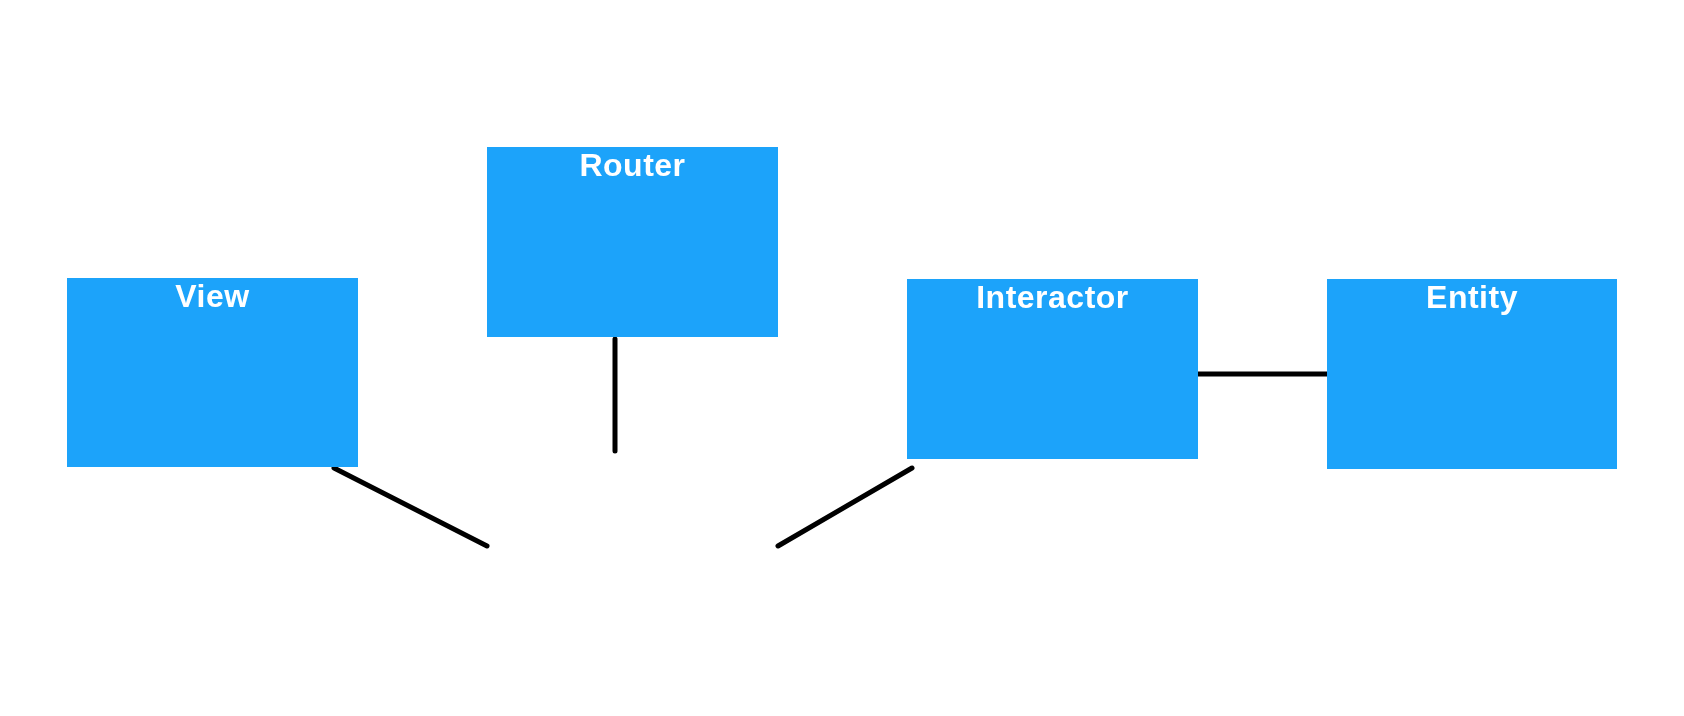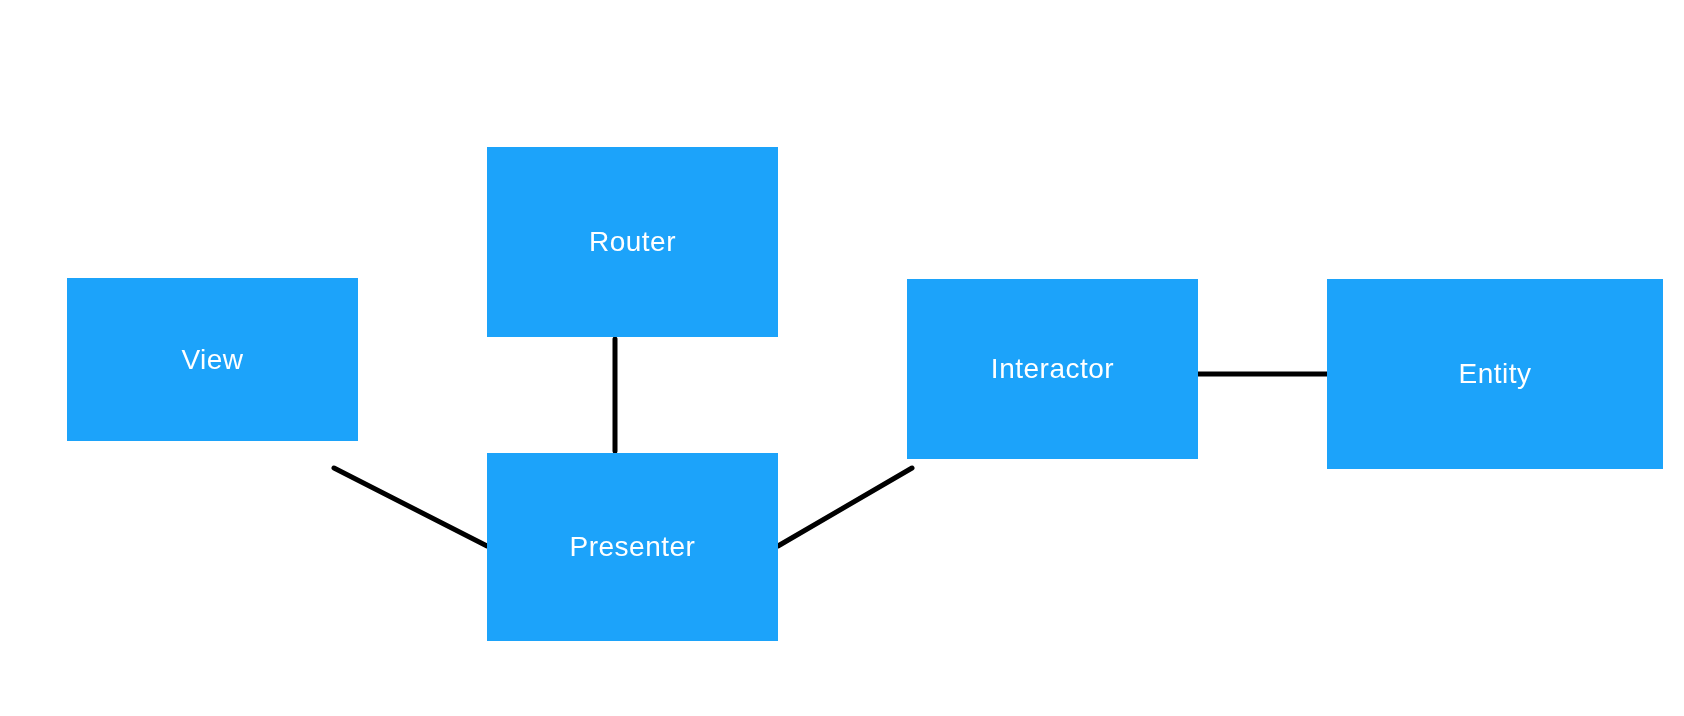--- a/index.html
+++ b/index.html
@@ -28,32 +28,31 @@
   .edges line {
     stroke: var(--connector, #000000);
     stroke-width: 5;
     stroke-linecap: round;
   }
   .node {
     position: absolute;
     background: var(--node-fill, #1ca3fa);
     color: var(--node-text, #ffffff);
     display: flex;
-    align-items: center;
     justify-content: center;
-    font-size: 28px;
-    font-weight: normal;
+    font-size: 32px;
+    font-weight: bold;
     letter-spacing: 0.5px;
     user-select: none;
   }
-  .node-view       { left: 67px;   top: 278px; width: 291px; height: 163px; }
+  .node-view       { left: 67px;   top: 278px; width: 291px; height: 189px; }
   .node-router     { left: 487px;  top: 147px; width: 291px; height: 190px; }
   .node-presenter  { left: 487px;  top: 453px; width: 291px; height: 188px; }
   .node-interactor { left: 907px;  top: 279px; width: 291px; height: 180px; }
-  .node-entity     { left: 1327px; top: 279px; width: 336px; height: 190px; }
+  .node-entity     { left: 1327px; top: 279px; width: 290px; height: 190px; }
 </style>
 </head>
 <body>
 
 <div class="canvas">
 
   <svg class="edges" viewBox="0 0 1684 716" xmlns="http://www.w3.org/2000/svg" aria-hidden="true">
     <line x1="615" y1="339" x2="615" y2="451"></line>
     <line x1="334" y1="468" x2="487" y2="546"></line>
     <line x1="778" y1="546" x2="912" y2="468"></line>
@@ -61,23 +60,20 @@
   </svg>
 
   <div class="node node-view">
     <span>View</span>
   </div>
 
   <div class="node node-router">
     <span>Router</span>
   </div>
 
-  <div class="node node-presenter">
-    <span>Presenter</span>
-  </div>
 
   <div class="node node-interactor">
     <span>Interactor</span>
   </div>
 
   <div class="node node-entity">
     <span>Entity</span>
   </div>
 
 </div>

